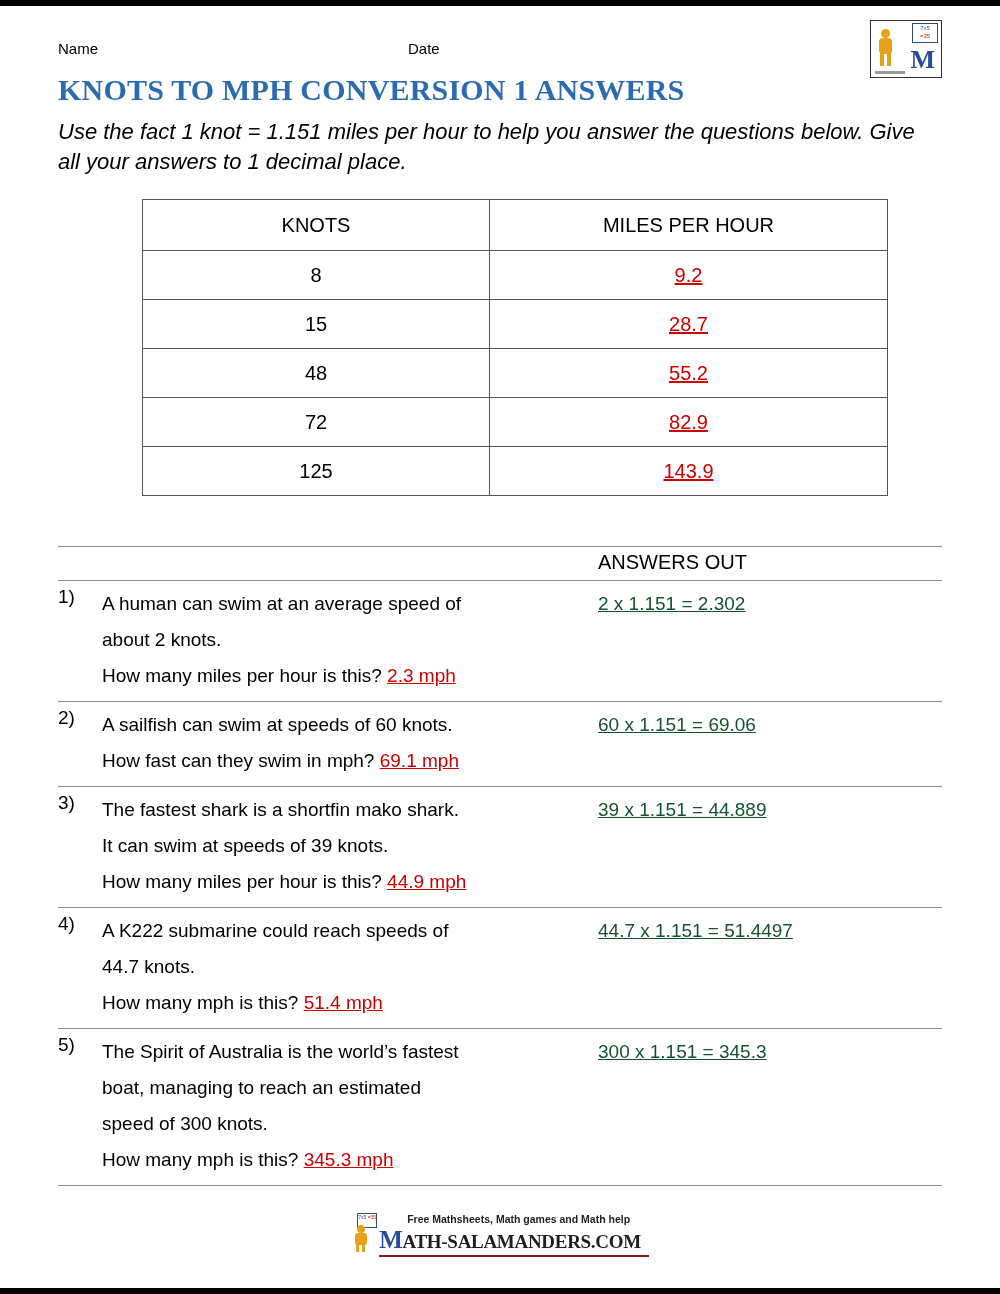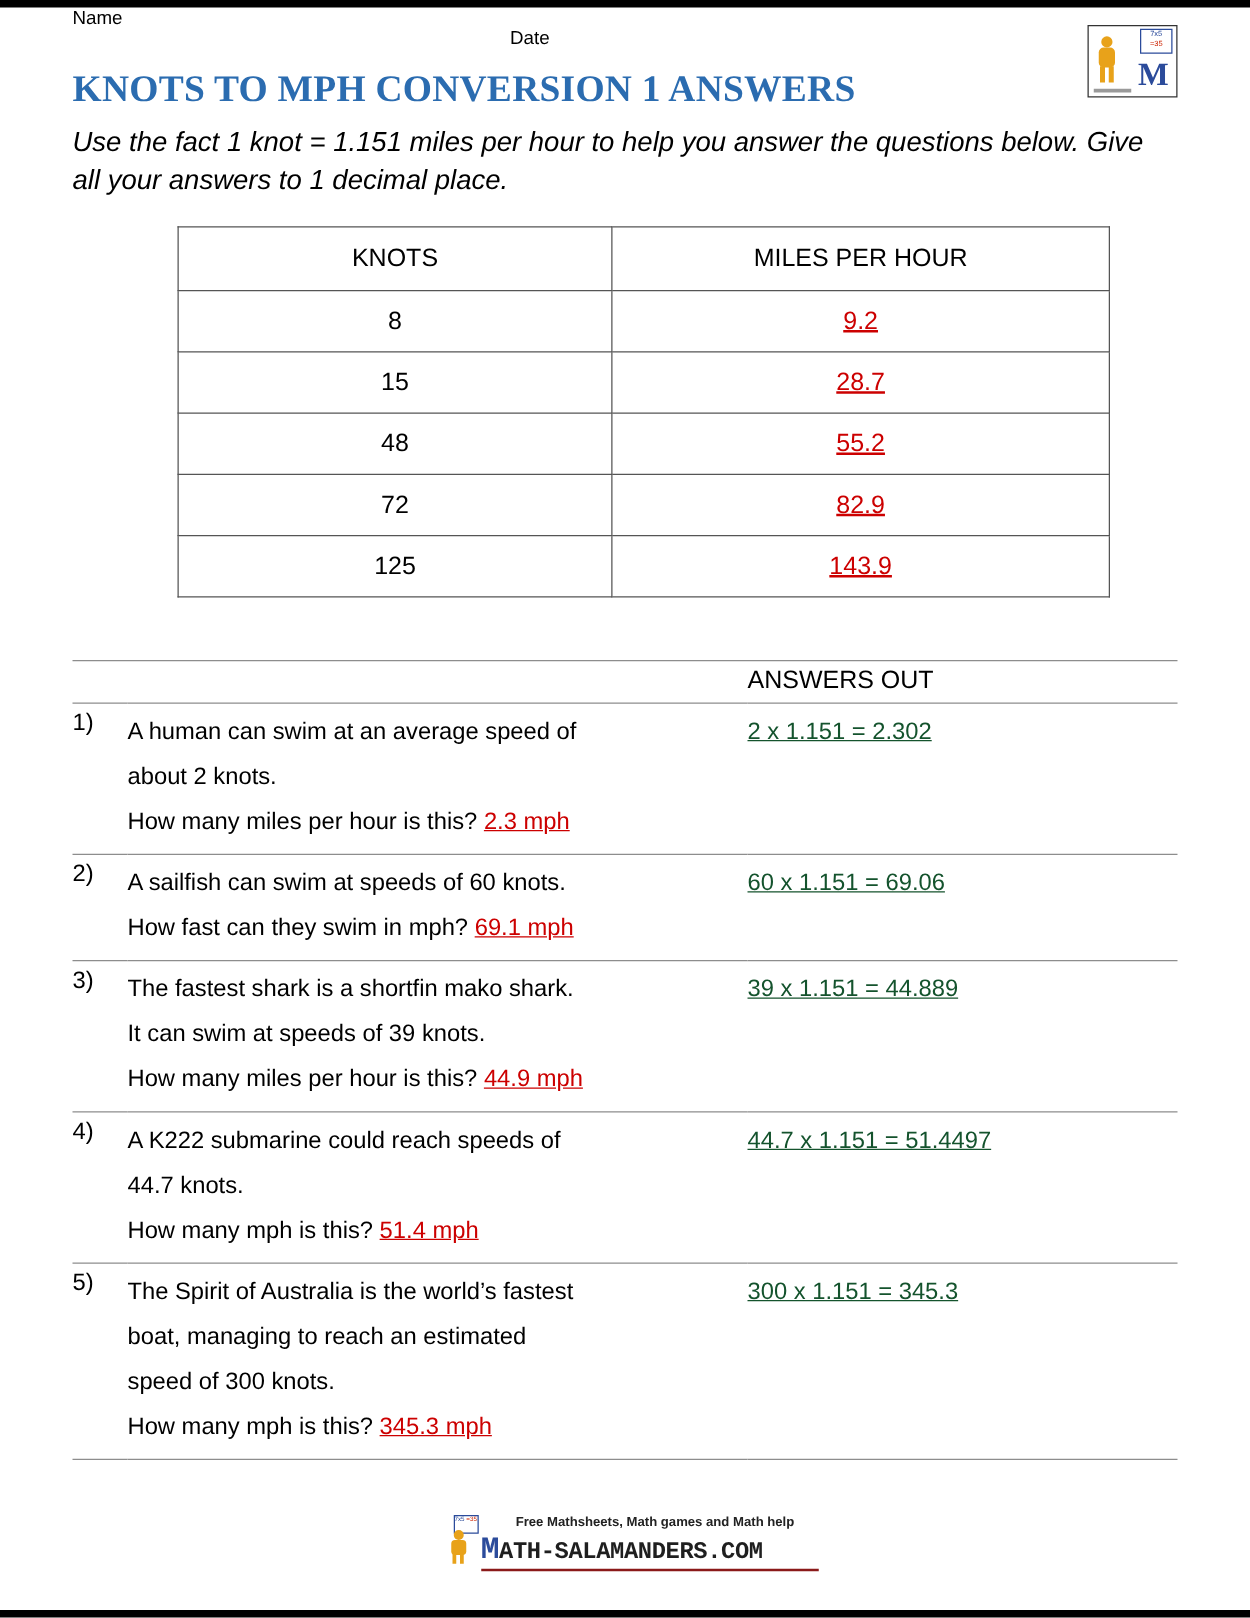--- a/index.html
+++ b/index.html
@@ -24,21 +24,22 @@
     border-bottom: 6px solid #000;
   }
   .inner {
     position: relative;
     padding: 0 58px;
   }
 
   
   .meta-row {
     display: flex;
-    align-items: flex-start;
+    align-items: flex-end;
+    padding-top: 18px;
     font-size: 15px;
     color: #000;
   }
   .meta-name { width: 350px; }
   .meta-date { flex: 1; margin-top: 16px; }
 
   .logo-box {
     position: absolute;
     right: 58px;
     top: 14px;
@@ -206,21 +207,21 @@
     text-align: left;
   }
   .footer-tag {
     font-size: 10.5px;
     font-weight: bold;
     color: #222;
     margin-left: 48px;
     margin-bottom: 1px;
   }
   .footer-url {
-    font-family: Liberation Mono, monospace;
+    font-family: Liberation Serif, serif;
     font-size: 19px;
     font-weight: bold;
     color: #1f1f1f;
     letter-spacing: -0.3px;
     margin-left: 20px;
   }
   .footer-url .lead {
     color: #2b4b9b;
     font-size: 25px;
   }

